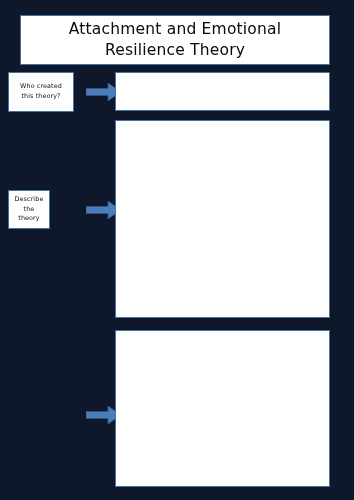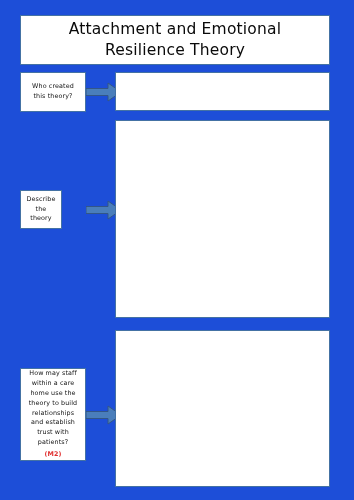--- a/index.html
+++ b/index.html
@@ -14,21 +14,21 @@
     overflow: hidden;
     font-family: "Liberation Sans", sans-serif;
     -webkit-font-smoothing: antialiased;
   }
 
   .worksheet {
     position: absolute;
     left: 0; top: 0;
     width: 354px;
     height: 500px;
-    background: #1d4ed8;
+    background: #0f172a;
   }
 
   
   .box {
     position: absolute;
     box-sizing: border-box;
     background: #ffffff;
     border: 1.3px solid #4472A4;
   }
 
@@ -48,21 +48,21 @@
     font-size: 15.5px;
     line-height: 1.35;
     color: #0a0a0a;
     text-align: center;
     letter-spacing: 0.2px;
     font-weight: 400;
   }
 
   
   .prompt-box {
-    left: 20px;
+    left: 8px;
     display: flex;
     align-items: center;
     justify-content: center;
     padding: 10px 5px;
   }
   .prompt-text {
     font-family: "DejaVu Sans", sans-serif;
     font-size: 6.4px;
     line-height: 1.55;
     color: #141414;
@@ -128,26 +128,20 @@
   <div class="arrow" id="arrow-2">
     <svg viewBox="0 0 36 20" xmlns="http://www.w3.org/2000/svg">
       <polygon points="0,6.5 22,6.5 22,1 35,10 22,19 22,13.5 0,13.5" fill="#4A7EBB" stroke="#33557F" stroke-width="0.9" stroke-linejoin="miter"></polygon>
     </svg>
   </div>
 
   <div class="box answer-box" id="answer-2">
     <span></span>
   </div>
 
-  <div class="box prompt-box" id="prompt-3">
-    <div class="prompt-text">
-      <span>How may staff within a care home use the theory to build relationships and establish trust with patients?</span>
-      <span class="prompt-code">(M2)</span>
-    </div>
-  </div>
 
   <div class="arrow" id="arrow-3">
     <svg viewBox="0 0 36 20" xmlns="http://www.w3.org/2000/svg">
       <polygon points="0,6.5 22,6.5 22,1 35,10 22,19 22,13.5 0,13.5" fill="#4A7EBB" stroke="#33557F" stroke-width="0.9" stroke-linejoin="miter"></polygon>
     </svg>
   </div>
 
   <div class="box answer-box" id="answer-3">
     <span></span>
   </div>

